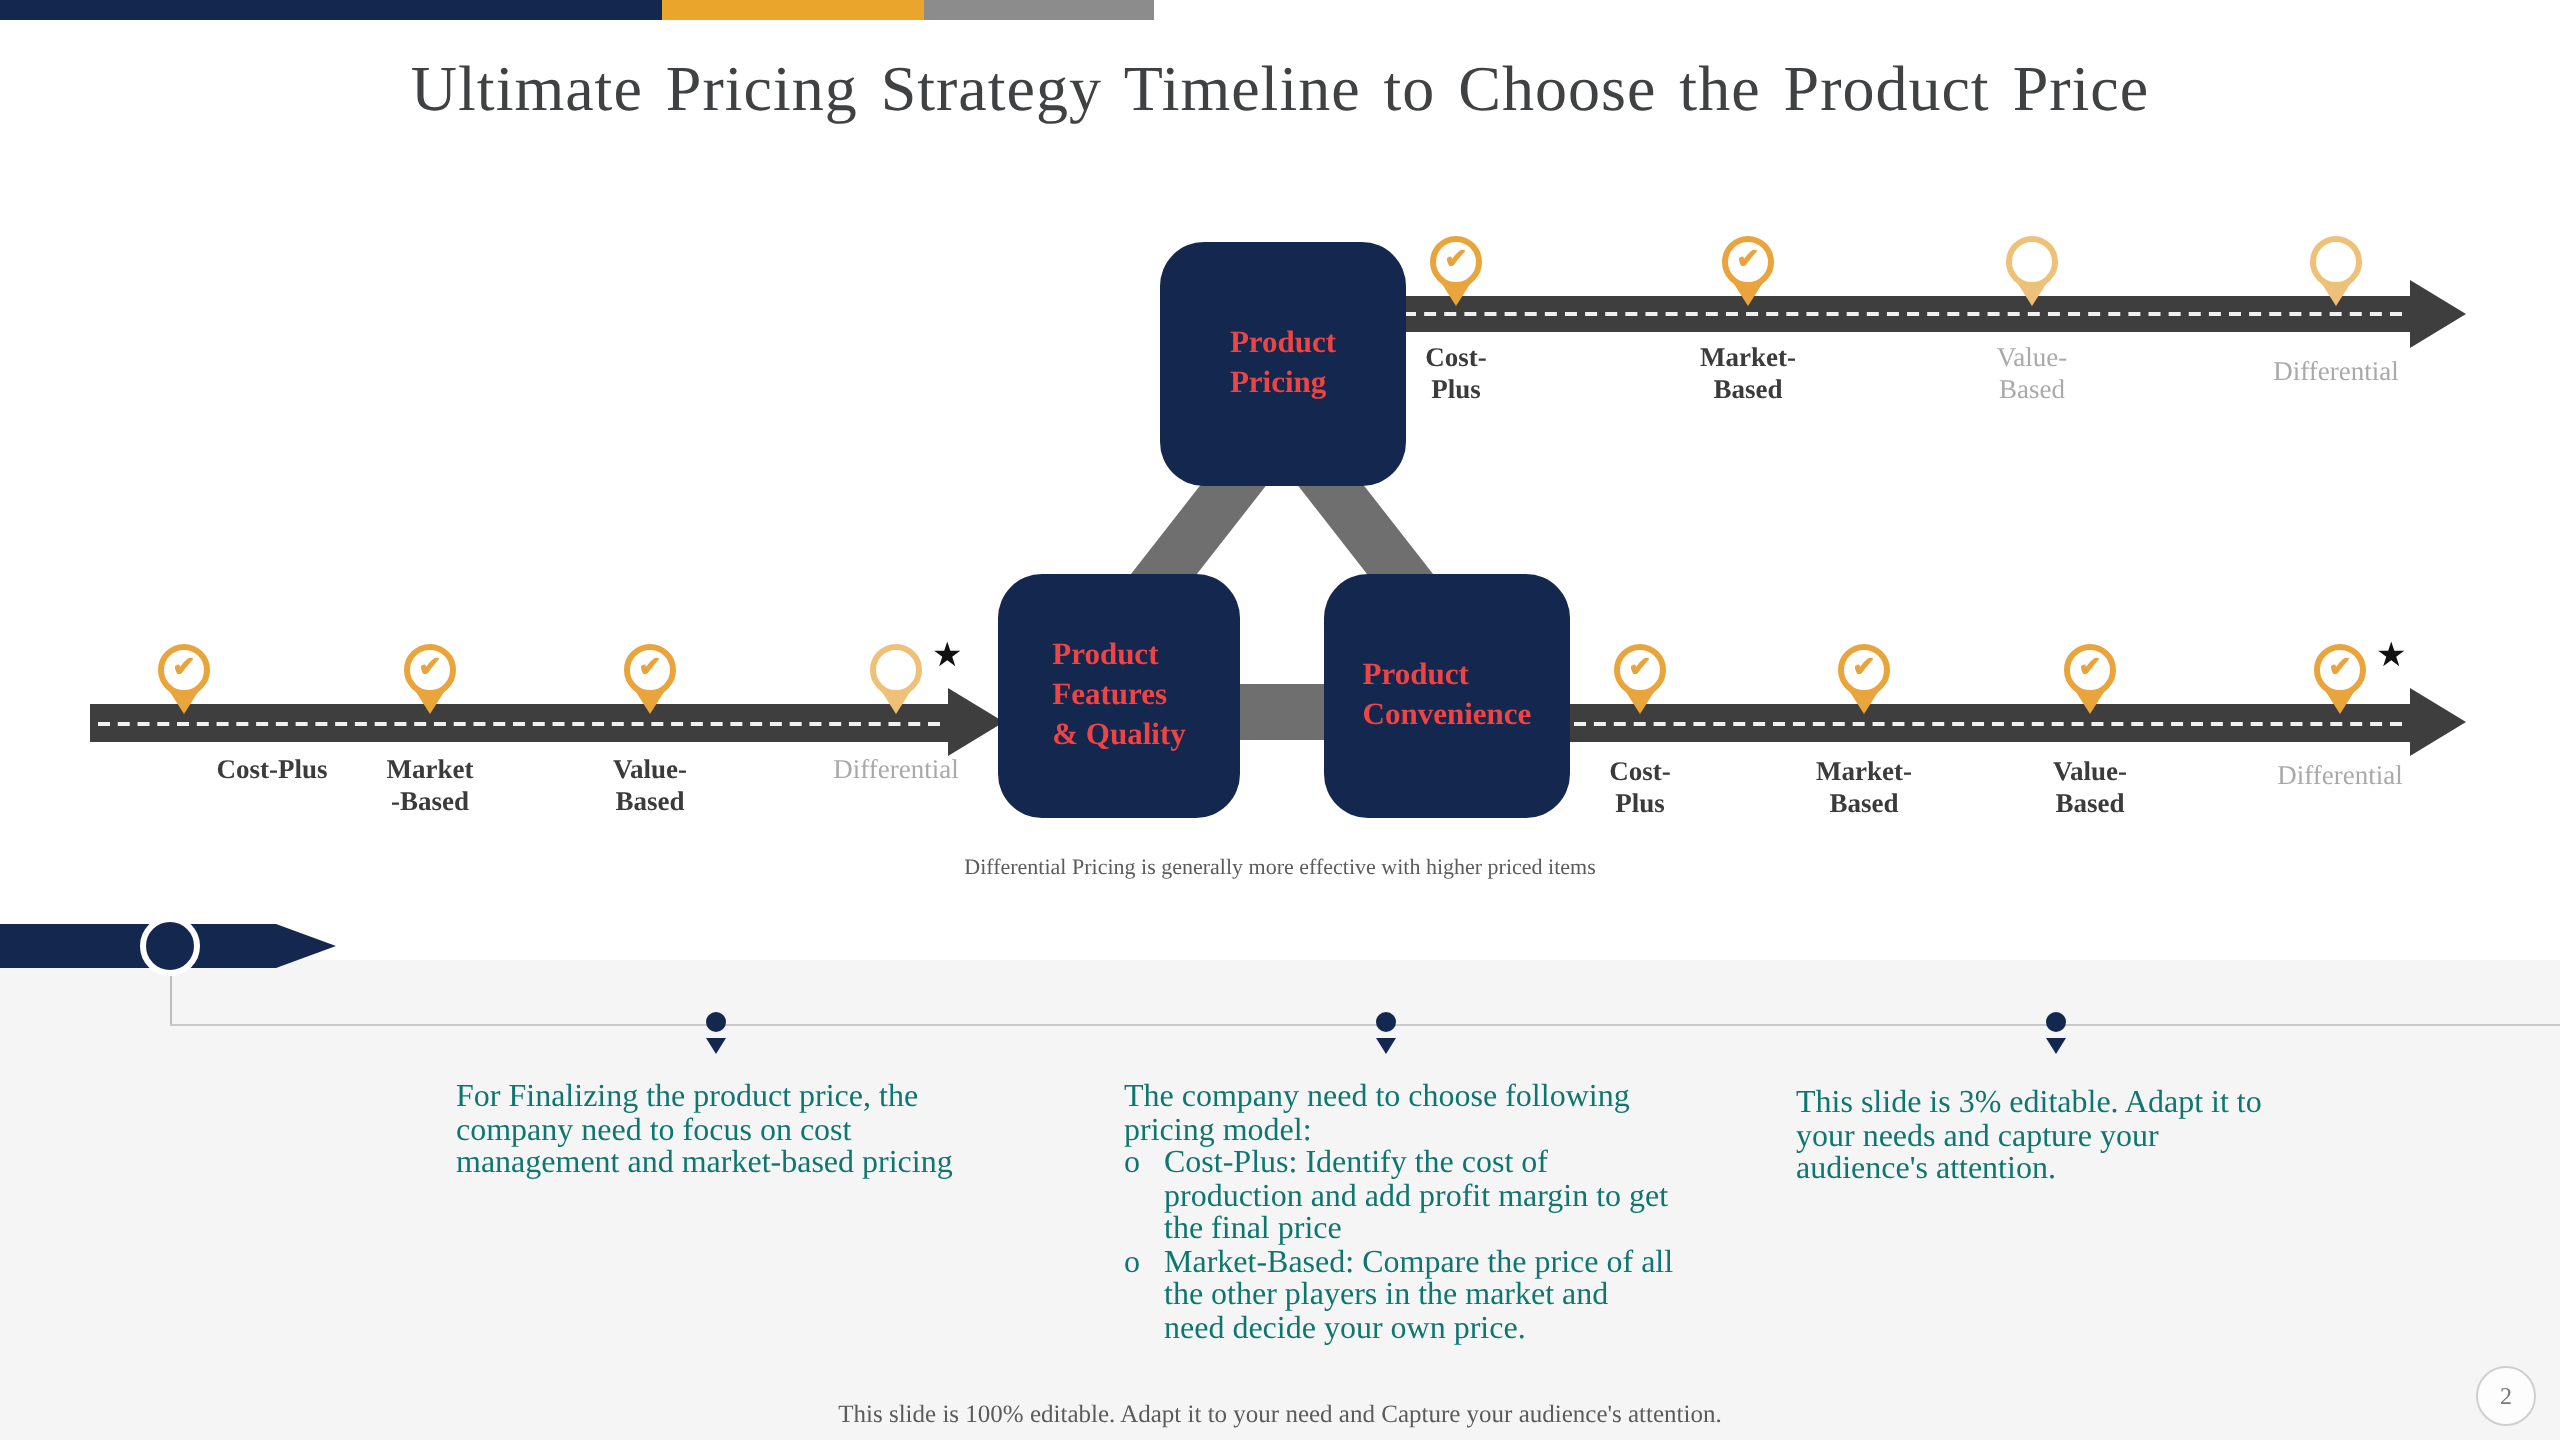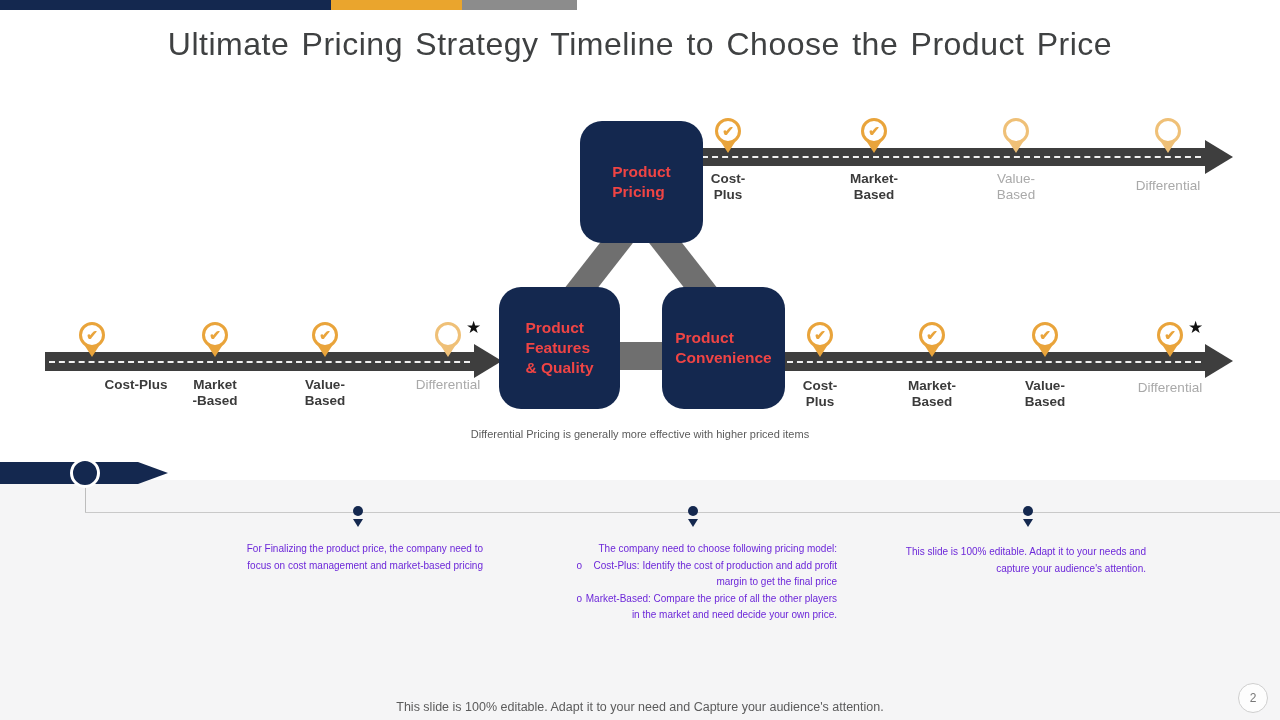--- a/index.html
+++ b/index.html
@@ -1,17 +1,17 @@
 <!DOCTYPE html>
 <html><head>
 <meta charset="utf-8">
 <style>
   html,body{margin:0;padding:0;background:#e8e8e8;}
   .slide{position:relative;width:1280px;height:720px;background:#ffffff;overflow:hidden;
-         font-family:Liberation Sans, sans-serif;}
+         font-family:Liberation Serif, serif;}
   
   .topbar{position:absolute;top:0;left:0;width:1280px;height:10px;}
   .topbar .seg{position:absolute;top:0;height:10px;}
   .seg-navy{left:0;width:331px;background:#14284F;}
   .seg-orange{left:331px;width:131px;background:#EAA52D;}
   .seg-gray{left:462px;width:115px;background:#8C8C8C;}
   
   .title{position:absolute;top:26px;left:0;width:1280px;text-align:center;
          font-size:32px;font-weight:400;color:#3F4142;letter-spacing:0.5px;word-spacing:3px;margin:0;}
   
@@ -54,21 +54,21 @@
   .start-dot{position:absolute;top:458px;left:70px;width:24px;height:24px;background:#14284F;
              border:3px solid #ffffff;border-radius:50%;z-index:3;}
   .vline{position:absolute;left:85px;top:487px;width:1px;height:25px;background:#BDBDBD;}
   .hline{position:absolute;left:85px;top:512px;width:1195px;height:1px;background:#C9C9C9;}
   .mark{position:absolute;z-index:2;}
   .mark .dot{width:10px;height:10px;border-radius:50%;background:#14284F;margin:0 auto;}
   .mark .tri{width:0;height:0;margin:3px auto 0;
              border-left:5px solid transparent;border-right:5px solid transparent;
              border-top:8px solid #14284F;}
   
-  .note{position:absolute;font-size:10px;line-height:16.5px;color:#6d28d9;text-align:right;}
+  .note{position:absolute;font-size:16px;line-height:16.5px;color:#0f766e;}
   .blist{margin:0;padding:0;list-style:none;}
   .blist li{display:flex;margin:0;}
   .blist .bm{width:20px;flex:0 0 20px;}
   
   .footer{position:absolute;top:700px;left:0;width:1280px;text-align:center;
           font-size:12.5px;color:#5B5B5B;}
   .badge{position:absolute;top:683px;left:1238px;width:30px;height:30px;border-radius:50%;
          background:#fdfdfd;border:1px solid #CFCFCF;box-sizing:border-box;
          display:flex;align-items:center;justify-content:center;font-size:12px;color:#777;}
 </style>
@@ -230,18 +230,18 @@
         <span class="bm">o</span>
         <span>Cost-Plus: Identify the cost of production and add profit margin to get the final price</span>
       </li>
       <li>
         <span class="bm">o</span>
         <span>Market-Based: Compare the price of all the other players in the market and need decide your own price.</span>
       </li>
     </ul>
   </div>
 
-  <div class="note" style="left:898px;top:544px;width:248px;">This slide is 100% editable. Adapt it to your needs and capture your audience's attention.</div>
+  <div class="note" style="left:898px;top:544px;width:248px;">This slide is 3% editable. Adapt it to your needs and capture your audience's attention.</div>
 
   <div class="footer">This slide is 100% editable. Adapt it to your need and Capture your audience's attention.</div>
   <div class="badge">2</div>
 
 </div>
 
 </body></html>

